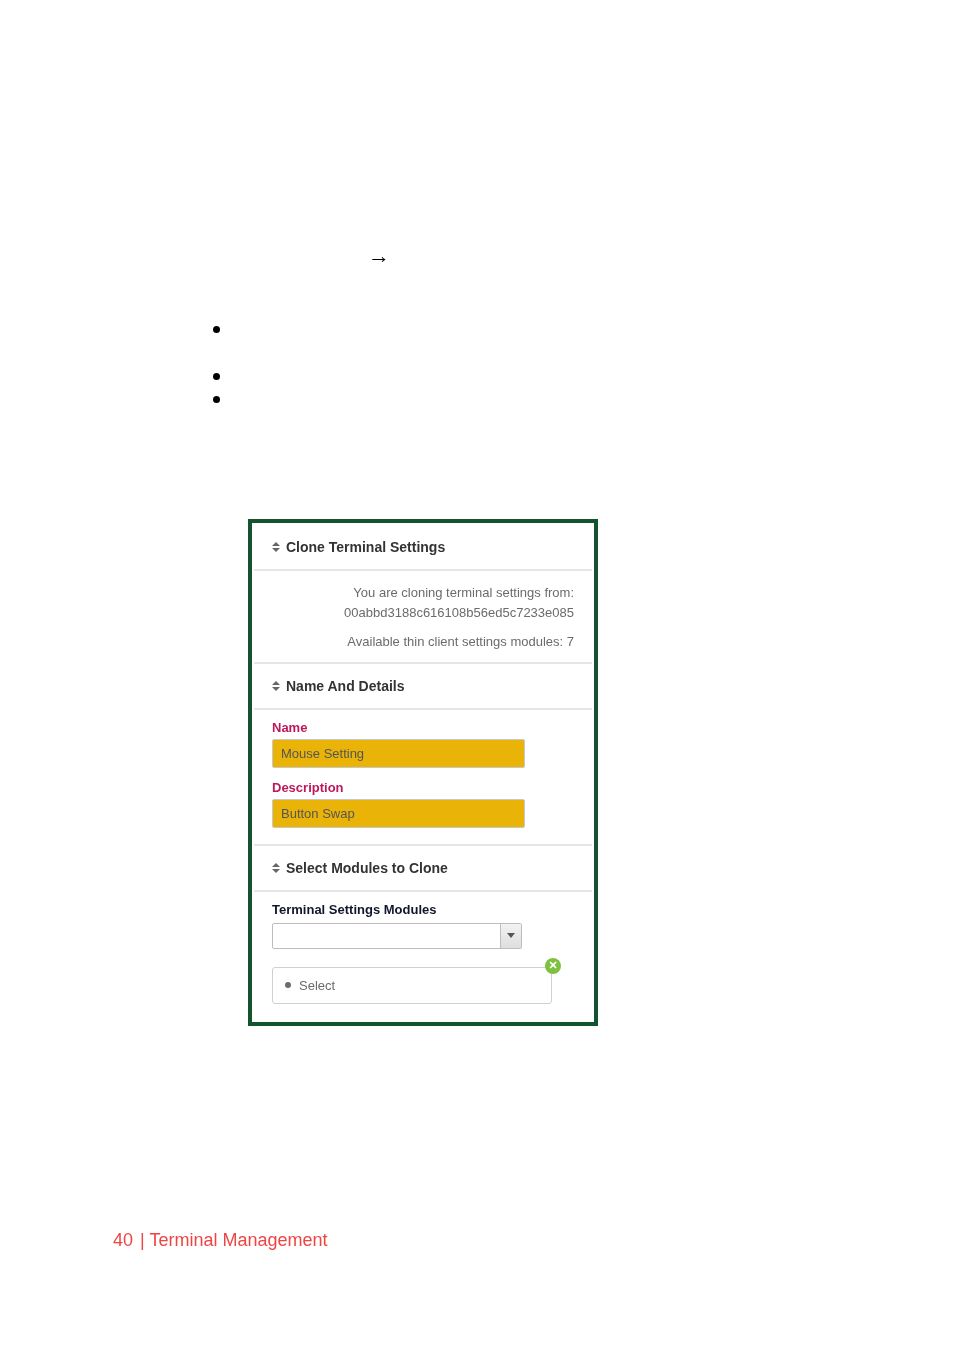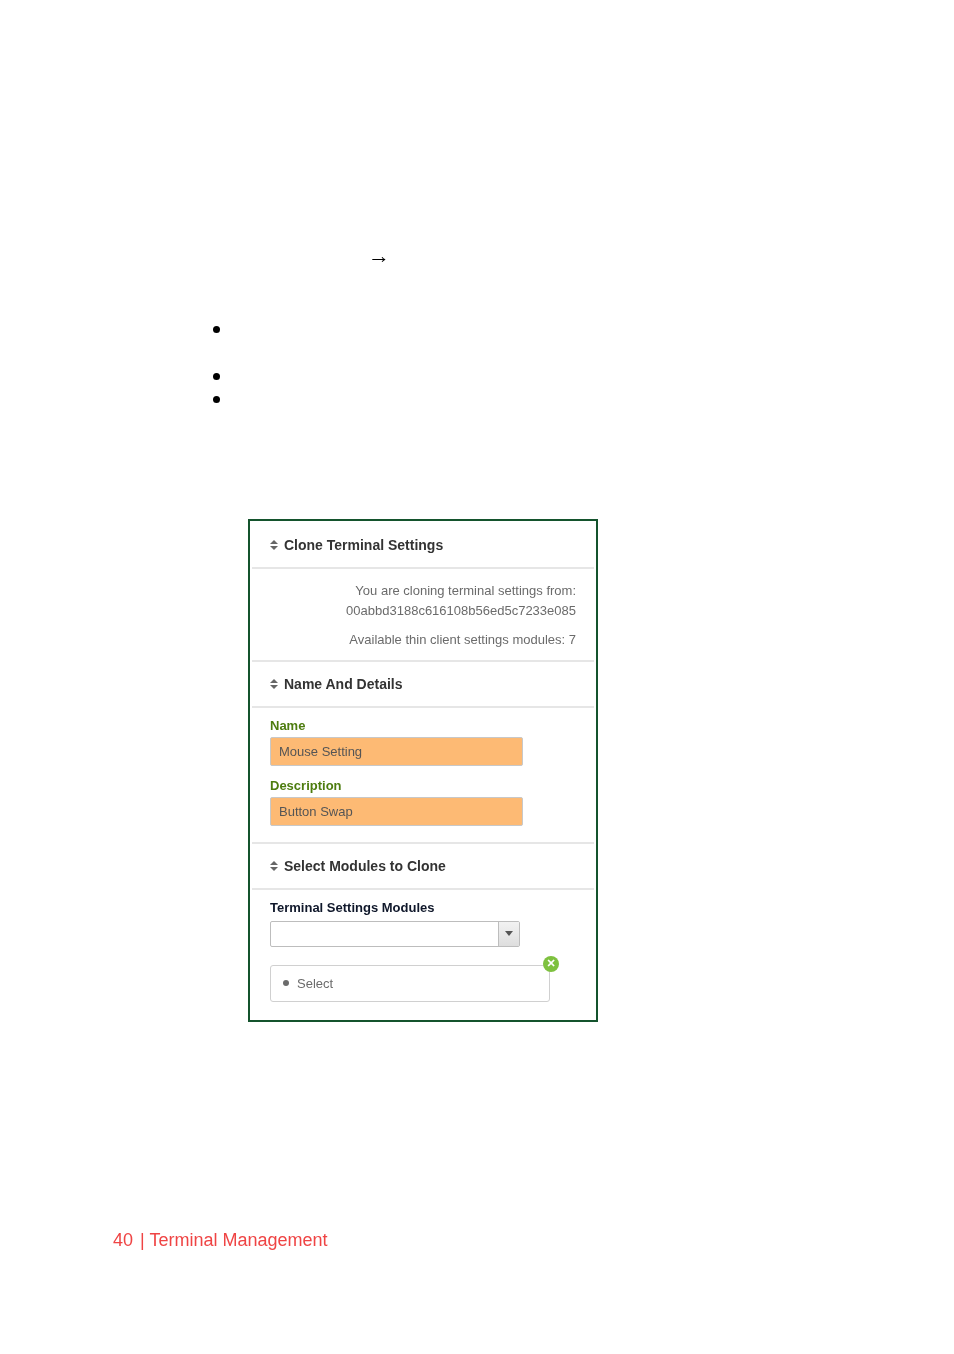--- a/index.html
+++ b/index.html
@@ -41,21 +41,21 @@
     font-weight: bold;
     color: #000;
   }
 
   
   .shot-outer {
     position: absolute;
     left: 248px;
     top: 519px;
     width: 350px;
-    border: 2px solid #14532d;
+    border: 4px solid #14532d;
     padding: 2px;
     box-sizing: border-box;
     background:#fff;
   }
   .shot-inner {
     border: 0;
     background:#fff;
   }
 
   .section {
@@ -83,33 +83,33 @@
     padding: 12px 18px 10px 22px;
     color:#6b6b6b;
     font-size:13px;
     line-height:1.5;
     text-align:right;
   }
   .sec-body {
     padding: 10px 18px 16px 18px;
   }
   .field-label {
-    color:#4d7c0f;
+    color:#be185d;
     font-size:13px;
     font-weight:bold;
     margin-bottom:4px;
   }
   .field-box {
     border:1px solid #c8c8c8;
     border-radius:2px;
     padding:6px 8px;
     font-size:13px;
     color:#555;
     width: 235px;
-    background:#fdba74;
+    background:#eab308;
     font-family: Arial, Helvetica, sans-serif;
   }
   .desc-box { width:235px; }
 
   .modules-label {
     color:#0f172a;
     font-size:13px;
     font-weight:bold;
     margin-bottom:6px;
   }

